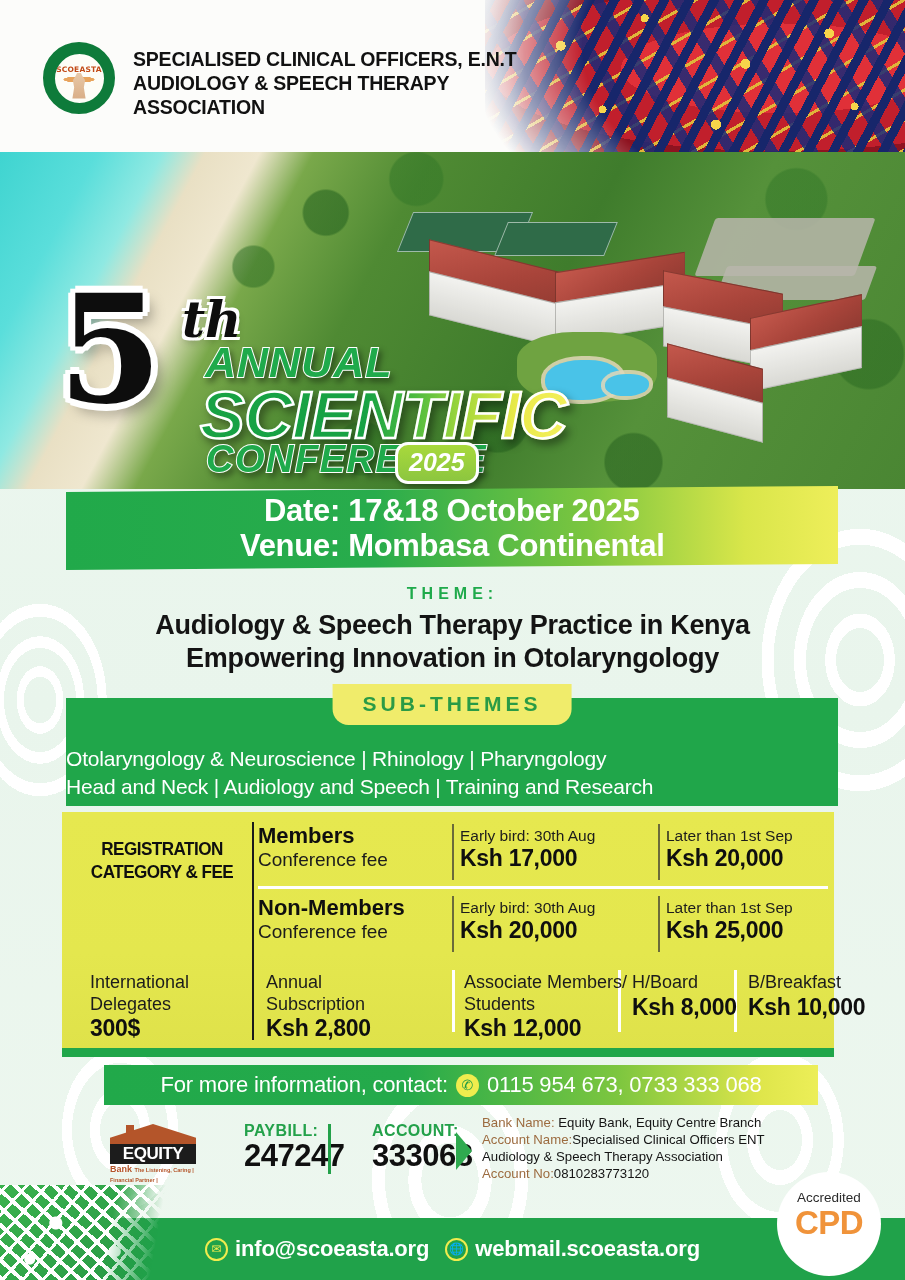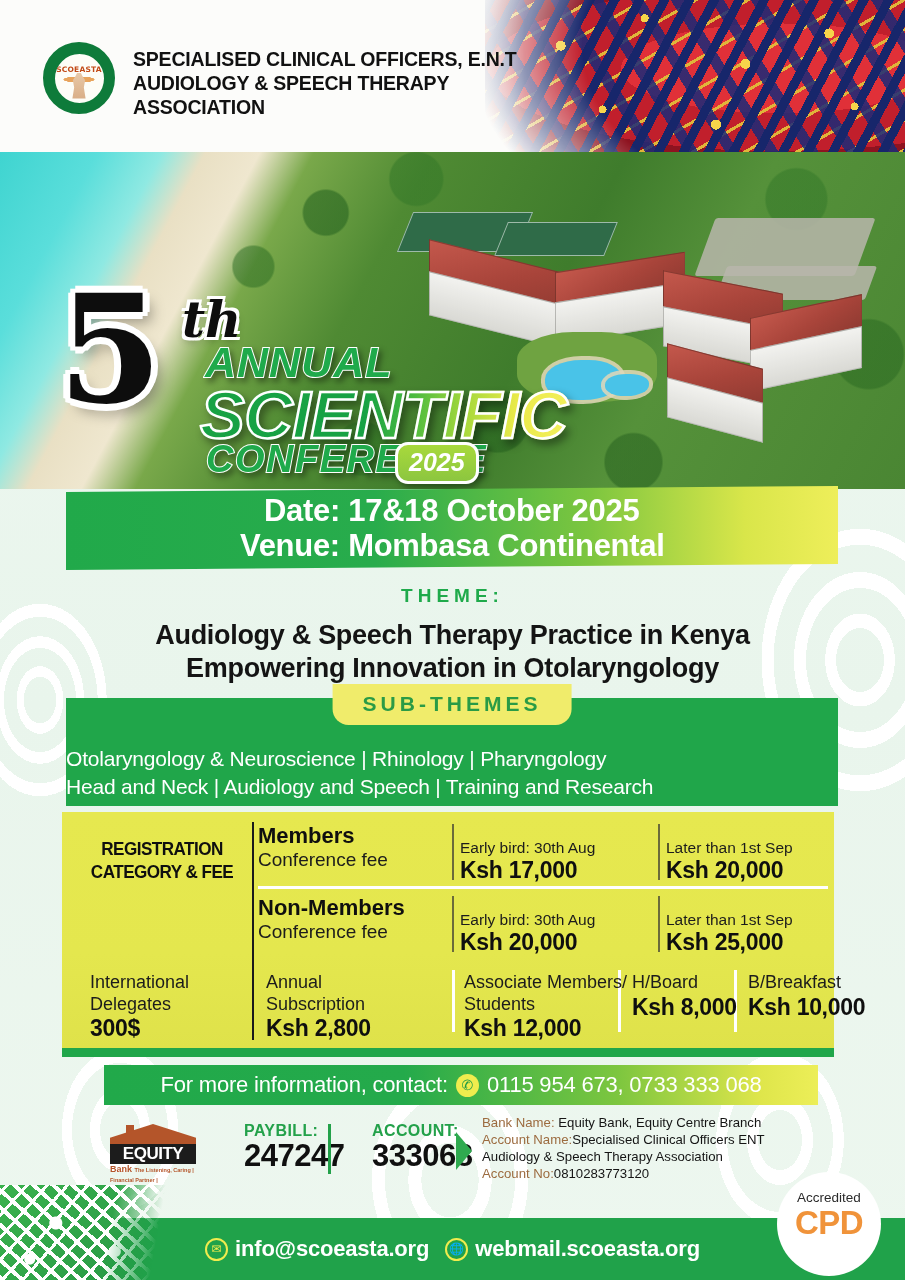--- a/index.html
+++ b/index.html
@@ -202,22 +202,22 @@
   }
   .datebar > div {
     color: #ffffff; font-weight: 700; font-size: 31px; line-height: 1.14;
     letter-spacing: -0.3px; transform: skewY(0.45deg);
     font-family: "Liberation Sans", sans-serif;
   }
 
   
   .theme-wrap { position: absolute; left: 0; top: 585px; width: 905px; text-align: center; }
   .theme-label {
-    font-size: 19px; font-weight: 700; letter-spacing: 5px; color: #1faa4b;
-    margin-bottom: 12px;
+    font-size: 16px; font-weight: 700; letter-spacing: 5px; color: #1faa4b;
+    margin-bottom: 6px;
   }
   .theme-text {
     font-size: 27px; font-weight: 700; line-height: 1.22; color: #141414;
     letter-spacing: -0.3px;
   }
 
   
   .subthemes {
     position: absolute; left: 66px; top: 698px; width: 772px; height: 108px;
     background: #20a64a;
@@ -246,21 +246,21 @@
     position: absolute; left: 10px; top: 26px; width: 180px; text-align: center;
     font-size: 19px; font-weight: 700; line-height: 1.2; color: #0f0f0f;
     letter-spacing: -0.6px; transform: scaleX(.9); transform-origin: center;
   }
   .vrule { position: absolute; background: #1a1a1a; width: 2px; }
   .wrule { position: absolute; background: #ffffff; height: 3px; }
   .fee-row { position: absolute; left: 196px; width: 570px; height: 62px; }
   .fee-type { position: absolute; left: 0; top: 0; width: 172px; }
   .fee-type .t1 { font-size: 22px; font-weight: 700; color: #0f0f0f; line-height: 1.12; }
   .fee-type .t2 { font-size: 19px; color: #1c1c1c; line-height: 1.12; }
-  .fee-col { position: absolute; width: 196px; margin-top: 12px; }
+  .fee-col { position: absolute; width: 196px; }
   .fee-col .lab { font-size: 15.5px; color: #1c1c1c; line-height: 1.25; }
   .fee-col .amt { font-size: 23px; font-weight: 700; color: #0f0f0f; line-height: 1.18; letter-spacing: -0.3px; }
 
   .fee-bot { position: absolute; left: 0; top: 148px; width: 772px; height: 88px; }
   .fb-cell { position: absolute; }
   .fb-cell .lab { font-size: 18px; color: #1c1c1c; line-height: 1.2; }
   .fb-cell .amt { font-size: 23px; font-weight: 700; color: #0f0f0f; line-height: 1.2; letter-spacing: -0.3px; }
 
   
   .contactbar {

